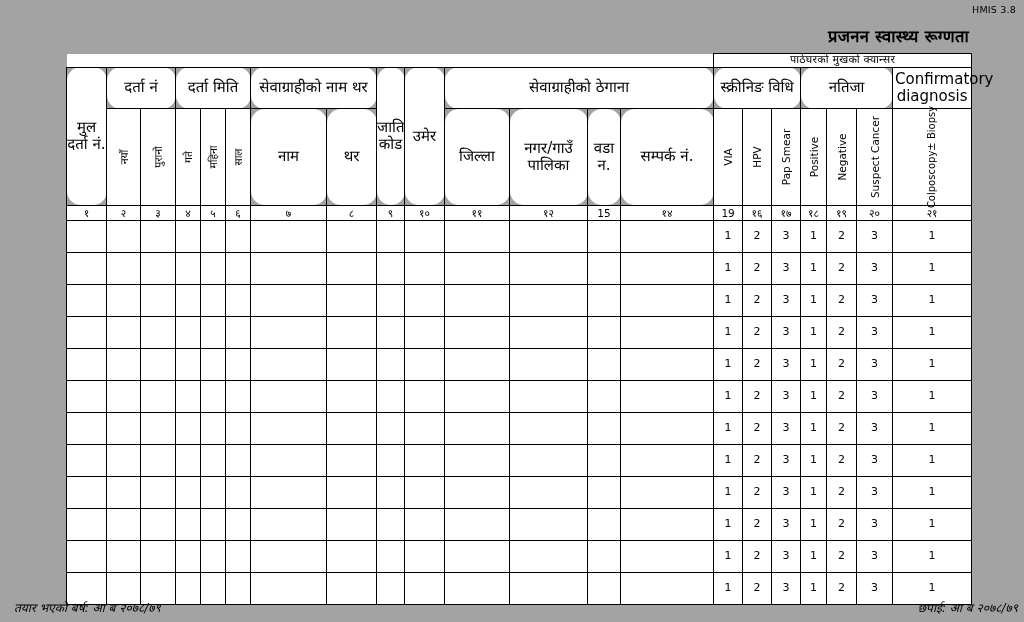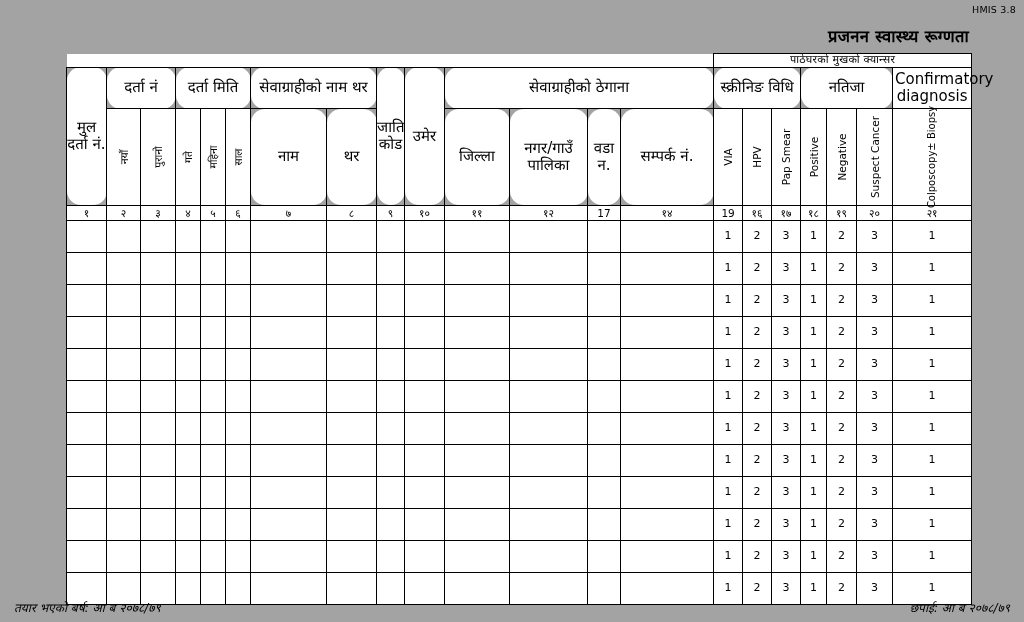--- a/index.html
+++ b/index.html
@@ -90,21 +90,21 @@
   .banner { font-size: 11px; padding: 2px 0; letter-spacing: .2px; }
 
   
   .footer-left, .footer-right {
     position: absolute;
     bottom: 6px;
     font-size: 12px;
     font-style: italic;
   }
   .footer-left { left: 14px; }
-  .footer-right { right: 14px; }
+  .footer-right { right: 6px; }
 </style>
 </head>
 <body>
 
 <div id="page">
 
   <div class="hmis-code">HMIS 3.8</div>
 
   <div class="title-wrap">
     <div class="main-title">प्रजनन स्वास्थ्य रूग्णता</div>
@@ -205,21 +205,21 @@
           <td>३</td>
           <td>४</td>
           <td>५</td>
           <td>६</td>
           <td>७</td>
           <td>८</td>
           <td>९</td>
           <td>१०</td>
           <td>११</td>
           <td>१२</td>
-          <td>17</td>
+          <td>15</td>
           <td>१४</td>
           <td class="bdr-thick-l">19</td>
           <td>१६</td>
           <td>१७</td>
           <td>१८</td>
           <td>१९</td>
           <td>२०</td>
           <td class="bdr-thick-r">२१</td>
         </tr>
         <tr class="data-row">

